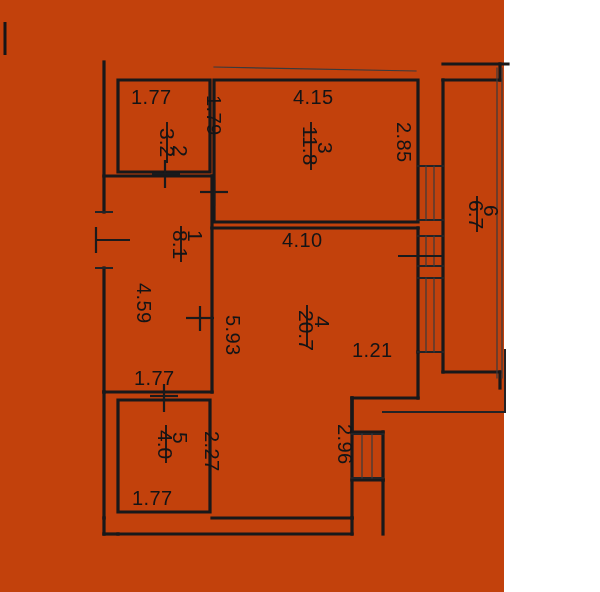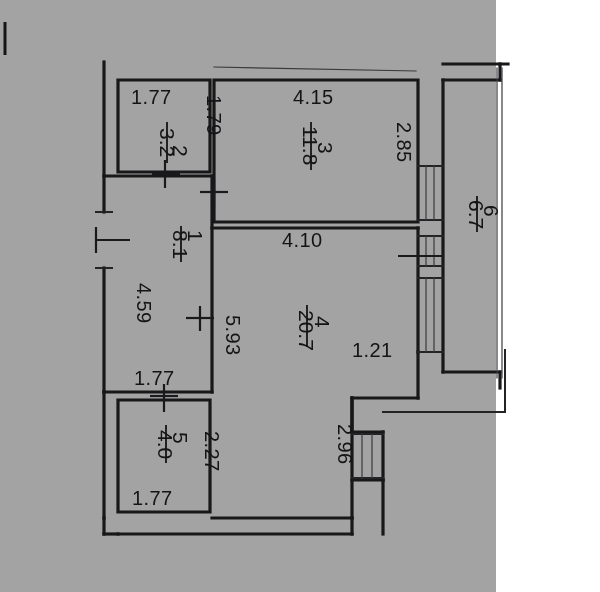--- a/index.html
+++ b/index.html
@@ -10,21 +10,22 @@
   body {
     width: 600px;
     height: 592px;
     overflow: hidden;
     font-family: "Liberation Sans", sans-serif;
   }
   #plan-root {
     position: relative;
     width: 496px;
     height: 592px;
-    background: #a3a3a3;
+    background: #c2410c;
+    padding-left: 8px;
   }
   svg#floorplan {
     position: absolute;
     top: 0;
     left: 0;
     width: 600px;
     height: 592px;
     display: block;
   }
   .wall {

